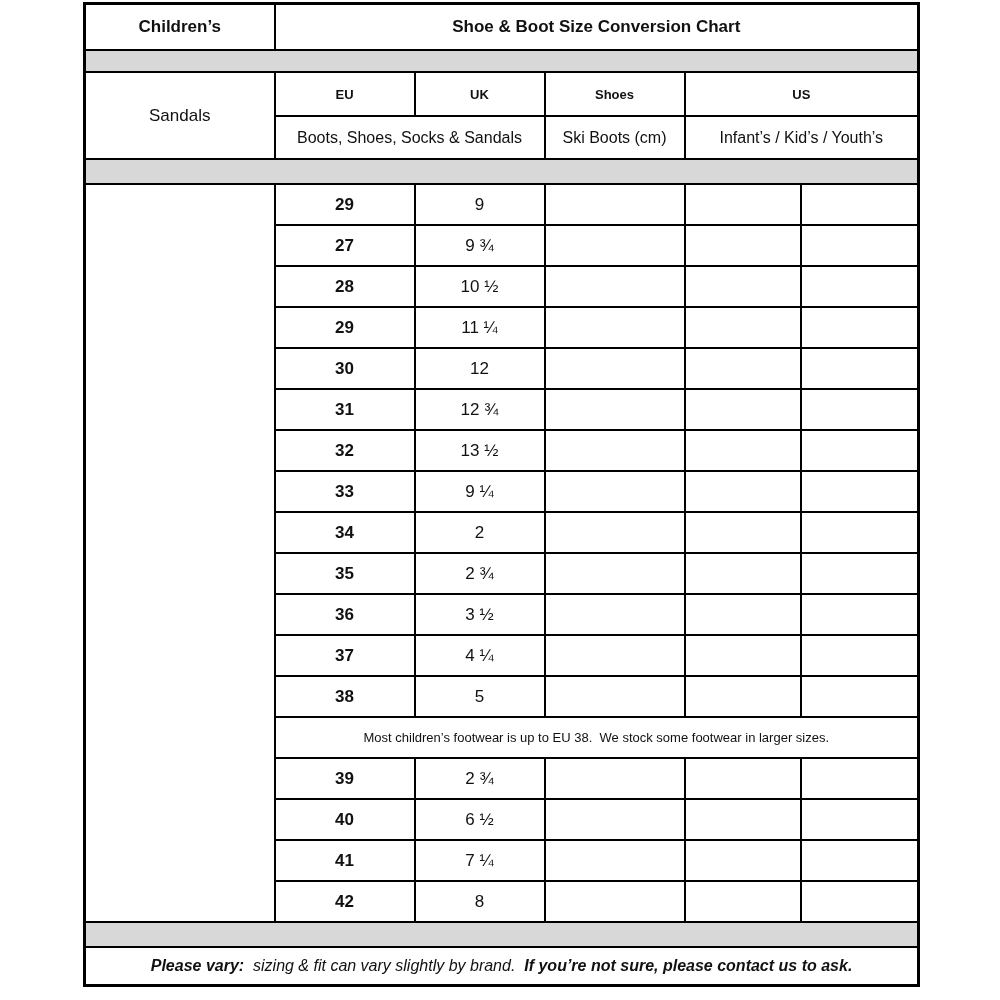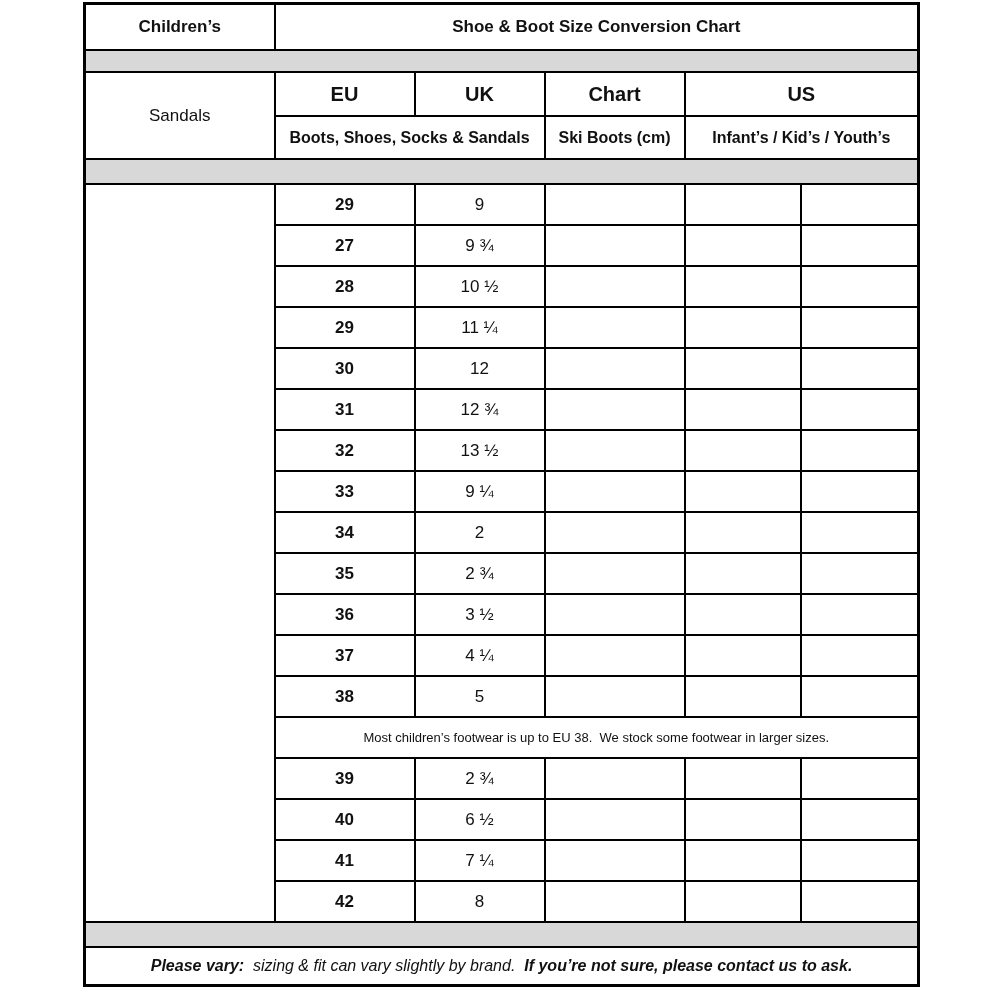--- a/index.html
+++ b/index.html
@@ -14,23 +14,23 @@
   }
   td{
     border:2px solid var(--line,#000000);
     text-align:center;vertical-align:middle;padding:0 2px;
     overflow:hidden;
   }
   .corner-cell{height:44px;font-weight:bold;font-size:17px}
   .title-cell{font-weight:bold;font-size:17px}
   .bar-cell{height:20px;background:var(--bar-fill,#d8d8d8);padding:0}
   .bar-cell.mid{height:23px}
-  .col-head{height:42px;font-weight:bold;font-size:20px}
+  .col-head{height:42px;font-weight:bold;font-size:13px}
   .sizing-cell{font-size:17px;font-weight:normal}
-  .sub-head{height:41px;font-size:16px;font-weight:bold}
+  .sub-head{height:41px;font-size:16px;font-weight:normal}
   .cell{height:39px;font-size:17px}
   .eu-cell{font-weight:bold}
   .sizing-spacer{background:#ffffff}
   .note-cell{height:39px;font-size:13px;white-space:pre-wrap}
   .footer-cell{height:36px;font-size:16px;font-style:italic;white-space:pre-wrap}
   .footer-strong{font-weight:bold}
 </style>
 </head>
 <body>
 
@@ -49,21 +49,21 @@
         <td class="corner-cell">Children’s</td>
         <td class="title-cell" colspan="5">Shoe &amp; Boot Size Conversion Chart</td>
       </tr>
       <tr>
         <td class="bar-cell" colspan="6"></td>
       </tr>
       <tr>
         <td class="sizing-cell" rowspan="2">Sandals</td>
         <td class="col-head">EU</td>
         <td class="col-head">UK</td>
-        <td class="col-head">Chart</td>
+        <td class="col-head">Shoes</td>
         <td class="col-head" colspan="2">US</td>
       </tr>
       <tr>
         <td class="sub-head" colspan="2">Boots, Shoes, Socks &amp; Sandals</td>
         <td class="sub-head">Ski Boots (cm)</td>
         <td class="sub-head" colspan="2">Infant’s / Kid’s / Youth’s</td>
       </tr>
       <tr>
         <td class="bar-cell mid" colspan="6"></td>
       </tr>

